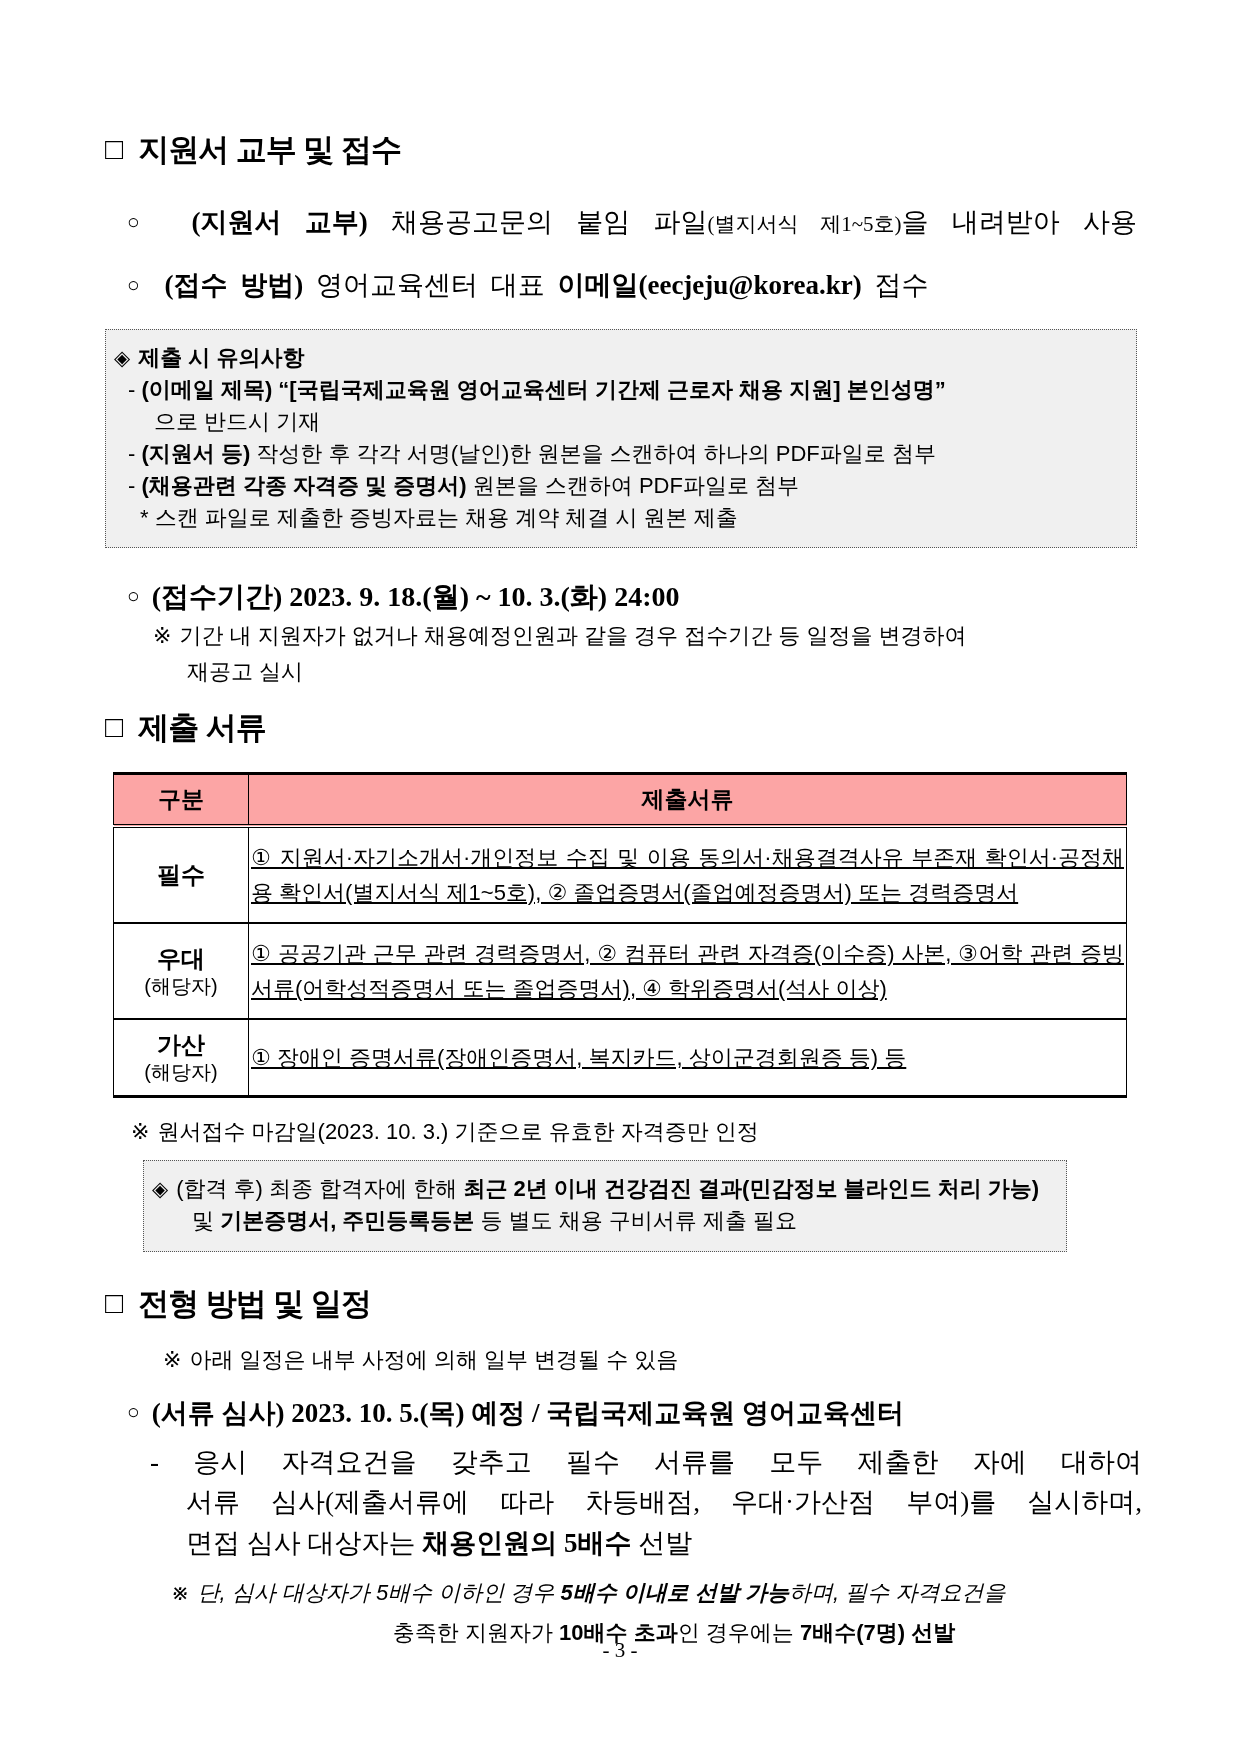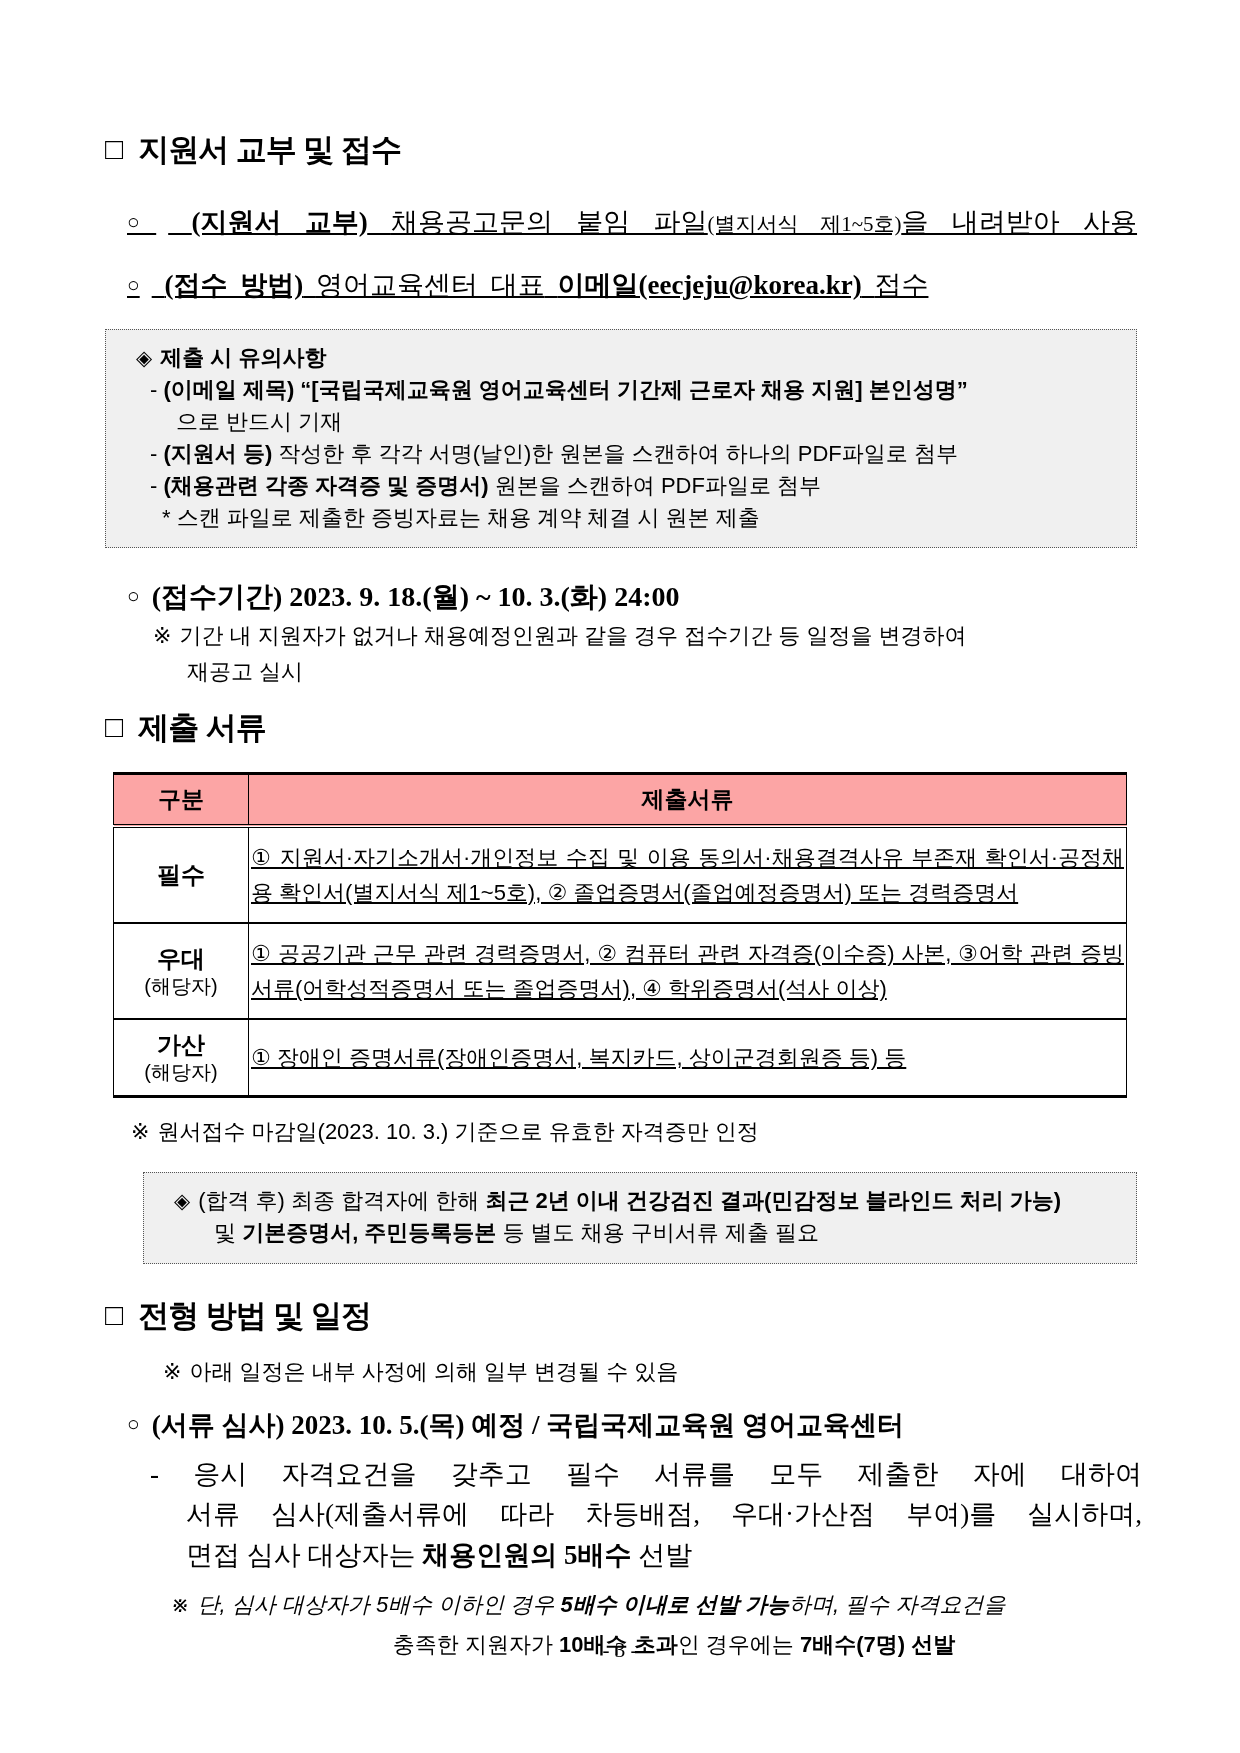--- a/index.html
+++ b/index.html
@@ -8,29 +8,29 @@
   .content{position:absolute;left:105px;top:132px;width:1032px;}
 
   
   .sec-title{display:flex;align-items:center;gap:16px;font-size:31px;font-weight:800;
              letter-spacing:-1px;line-height:1.15;margin:0;}
   .sec-marker{font-weight:400;font-size:30px;line-height:1;transform:translateY(-1px);}
 
   .serif{font-family:"Liberation Serif","DejaVu Serif",serif;}
 
   
-  .bullet{font-size:27px;line-height:1.25;margin-left:22px;text-decoration:underline;}
+  .bullet{font-size:27px;line-height:1.25;margin-left:22px;}
   .bullet .mark{font-size:21px;margin-right:12px;vertical-align:2px;}
   .b-label{font-weight:700;}
   .b-small{font-size:21px;}
   .spread{text-align:justify;text-align-last:justify;}
 
   
   .notice{background:#f0f0f0;border:1px dotted #555;box-sizing:border-box;
-          font-size:22px;line-height:1.45;padding:12px 18px 14px 30px;}
+          font-size:22px;line-height:1.45;padding:12px 18px 14px 8px;}
   .notice .nt{font-weight:700;}
   .notice .dia{font-size:21px;margin-right:8px;}
   .n-line{margin:0;}
   .ind1{padding-left:26px;}
   .ind2{padding-left:40px;}
   .ind3{padding-left:14px;}
   .bold{font-weight:700;}
 
   
   .refnote{font-size:22px;line-height:1.45;margin-left:48px;}
@@ -156,21 +156,21 @@
         </td>
         <td class="cnt">① 장애인 증명서류(장애인증명서, 복지카드, 상이군경회원증 등) 등</td>
       </tr>
     </tbody>
       </table>
 
     <p class="refnote" style="margin-top:18px;margin-left:26px;">
       <span class="rm">※</span><span>원서접수 마감일(2023. 10. 3.) 기준으로 유효한 자격증만 인정</span>
     </p>
 
-    <div class="notice" style="width:994px;margin-left:38px;margin-top:24px;">
+    <div class="notice" style="width:924px;margin-left:38px;margin-top:12px;">
       <p class="n-line">
         <span class="dia">◈</span><span>(합격 후) 최종 합격자에 한해</span>
         <span class="bold">최근 2년 이내 건강검진 결과(민감정보 블라인드 처리 가능)</span>
       </p>
       <p class="n-line ind2">
         <span>및</span>
         <span class="bold">기본증명서, 주민등록등본</span>
         <span>등 별도 채용 구비서류 제출 필요</span>
       </p>
     </div>

